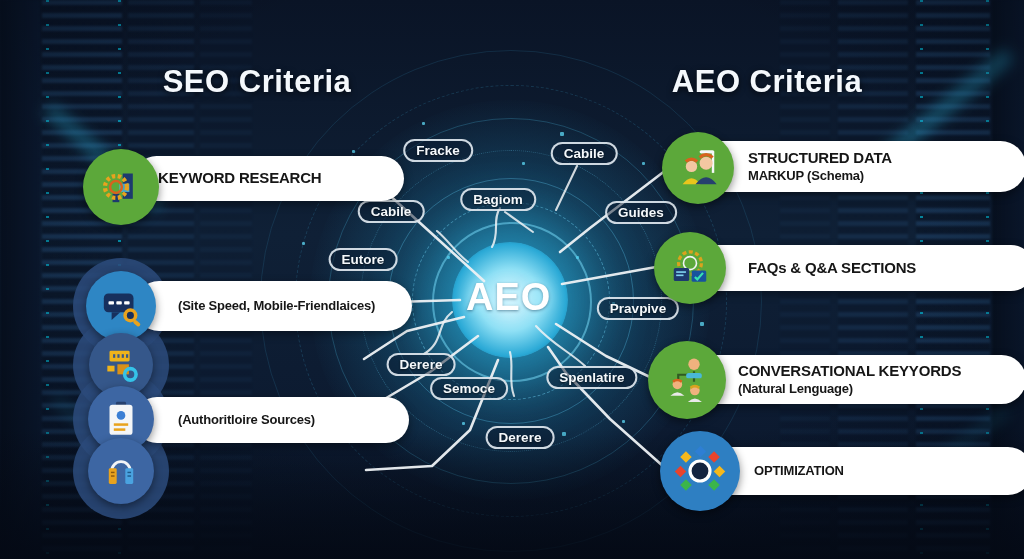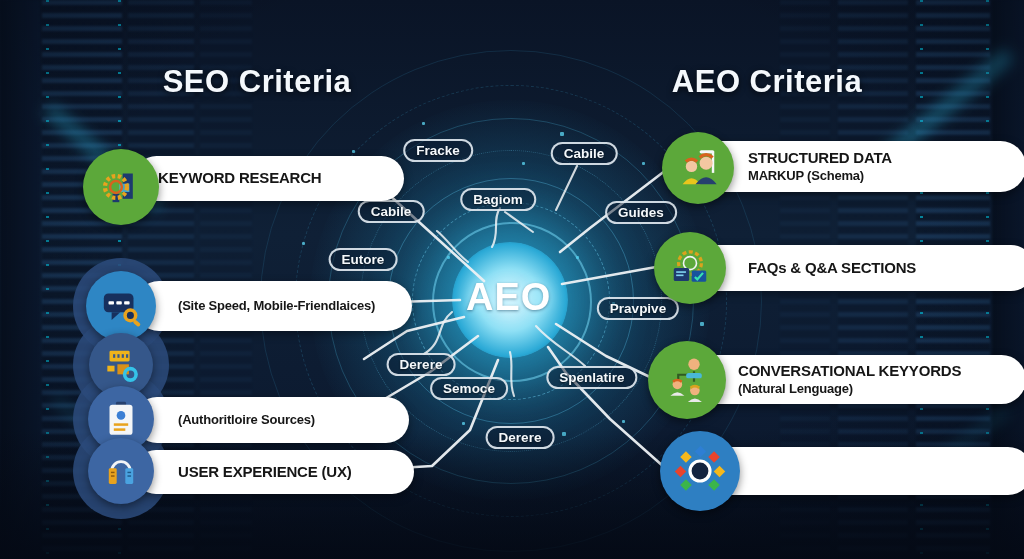--- a/index.html
+++ b/index.html
@@ -148,25 +148,20 @@
   <div class="pill" style="left:134px;top:281px;width:234px;height:50px;padding-left:44px">
     <div class="pill-text">
     <div class="l2">(Site Speed, Mobile-Friendlaices)</div>
       </div>
   </div>
   <div class="pill" style="left:134px;top:397px;width:231px;height:46px;padding-left:44px">
     <div class="pill-text">
     <div class="l2">(Authoritloire Sources)</div>
       </div>
   </div>
-  <div class="pill" style="left:134px;top:450px;width:236px;height:44px;padding-left:44px">
-    <div class="pill-text">
-        <div class="l1">USER EXPERIENCE (UX)</div>
-    </div>
-  </div>
 
   <div class="halo" style="left:73px;top:258px;width:96px;height:96px"></div>
   <div class="halo" style="left:73px;top:317px;width:96px;height:96px"></div>
   <div class="halo" style="left:73px;top:371px;width:96px;height:96px"></div>
   <div class="halo" style="left:73px;top:423px;width:96px;height:96px"></div>
 
   <div class="icon-circle" style="left: 83px; top: 149px; width: 76px; height: 76px; background: rgb(92, 168, 58);">
     <svg width="54" height="54" viewBox="0 0 64 64">
       <rect x="34" y="16" width="12" height="30" fill="#1d3a6e"></rect>
       <rect x="22" y="40" width="8" height="10" fill="#1d3a6e"></rect>
@@ -232,20 +227,21 @@
     </div>
   </div>
   <div class="pill" style="left:662px;top:355px;width:288px;height:49px;padding-left:76px">
     <div class="pill-text">
         <div class="l1">CONVERSATIONAL KEYYORDS</div>
     <div class="l2">(Natural Lenguage)</div>
       </div>
   </div>
   <div class="pill" style="left:672px;top:447px;width:278px;height:48px;padding-left:82px">
     <div class="pill-text">
+    <div class="l2">OPTIMIZATION</div>
       </div>
   </div>
 
   <div class="icon-circle" style="left: 662px; top: 132px; width: 72px; height: 72px; background: rgb(92, 168, 58);">
     <svg width="52" height="52" viewBox="0 0 64 64">
       <rect x="34" y="10" width="18" height="4" rx="2" fill="#f5f7f9"></rect>
       <rect x="49" y="12" width="3" height="26" fill="#f5f7f9"></rect>
       <circle cx="24" cy="30" r="7" fill="#f3c7a2"></circle>
       <path d="M13,52 Q24,37 35,52 Z" fill="#e9c51c"></path>
       <circle cx="42" cy="26" r="8" fill="#f3c7a2"></circle>

